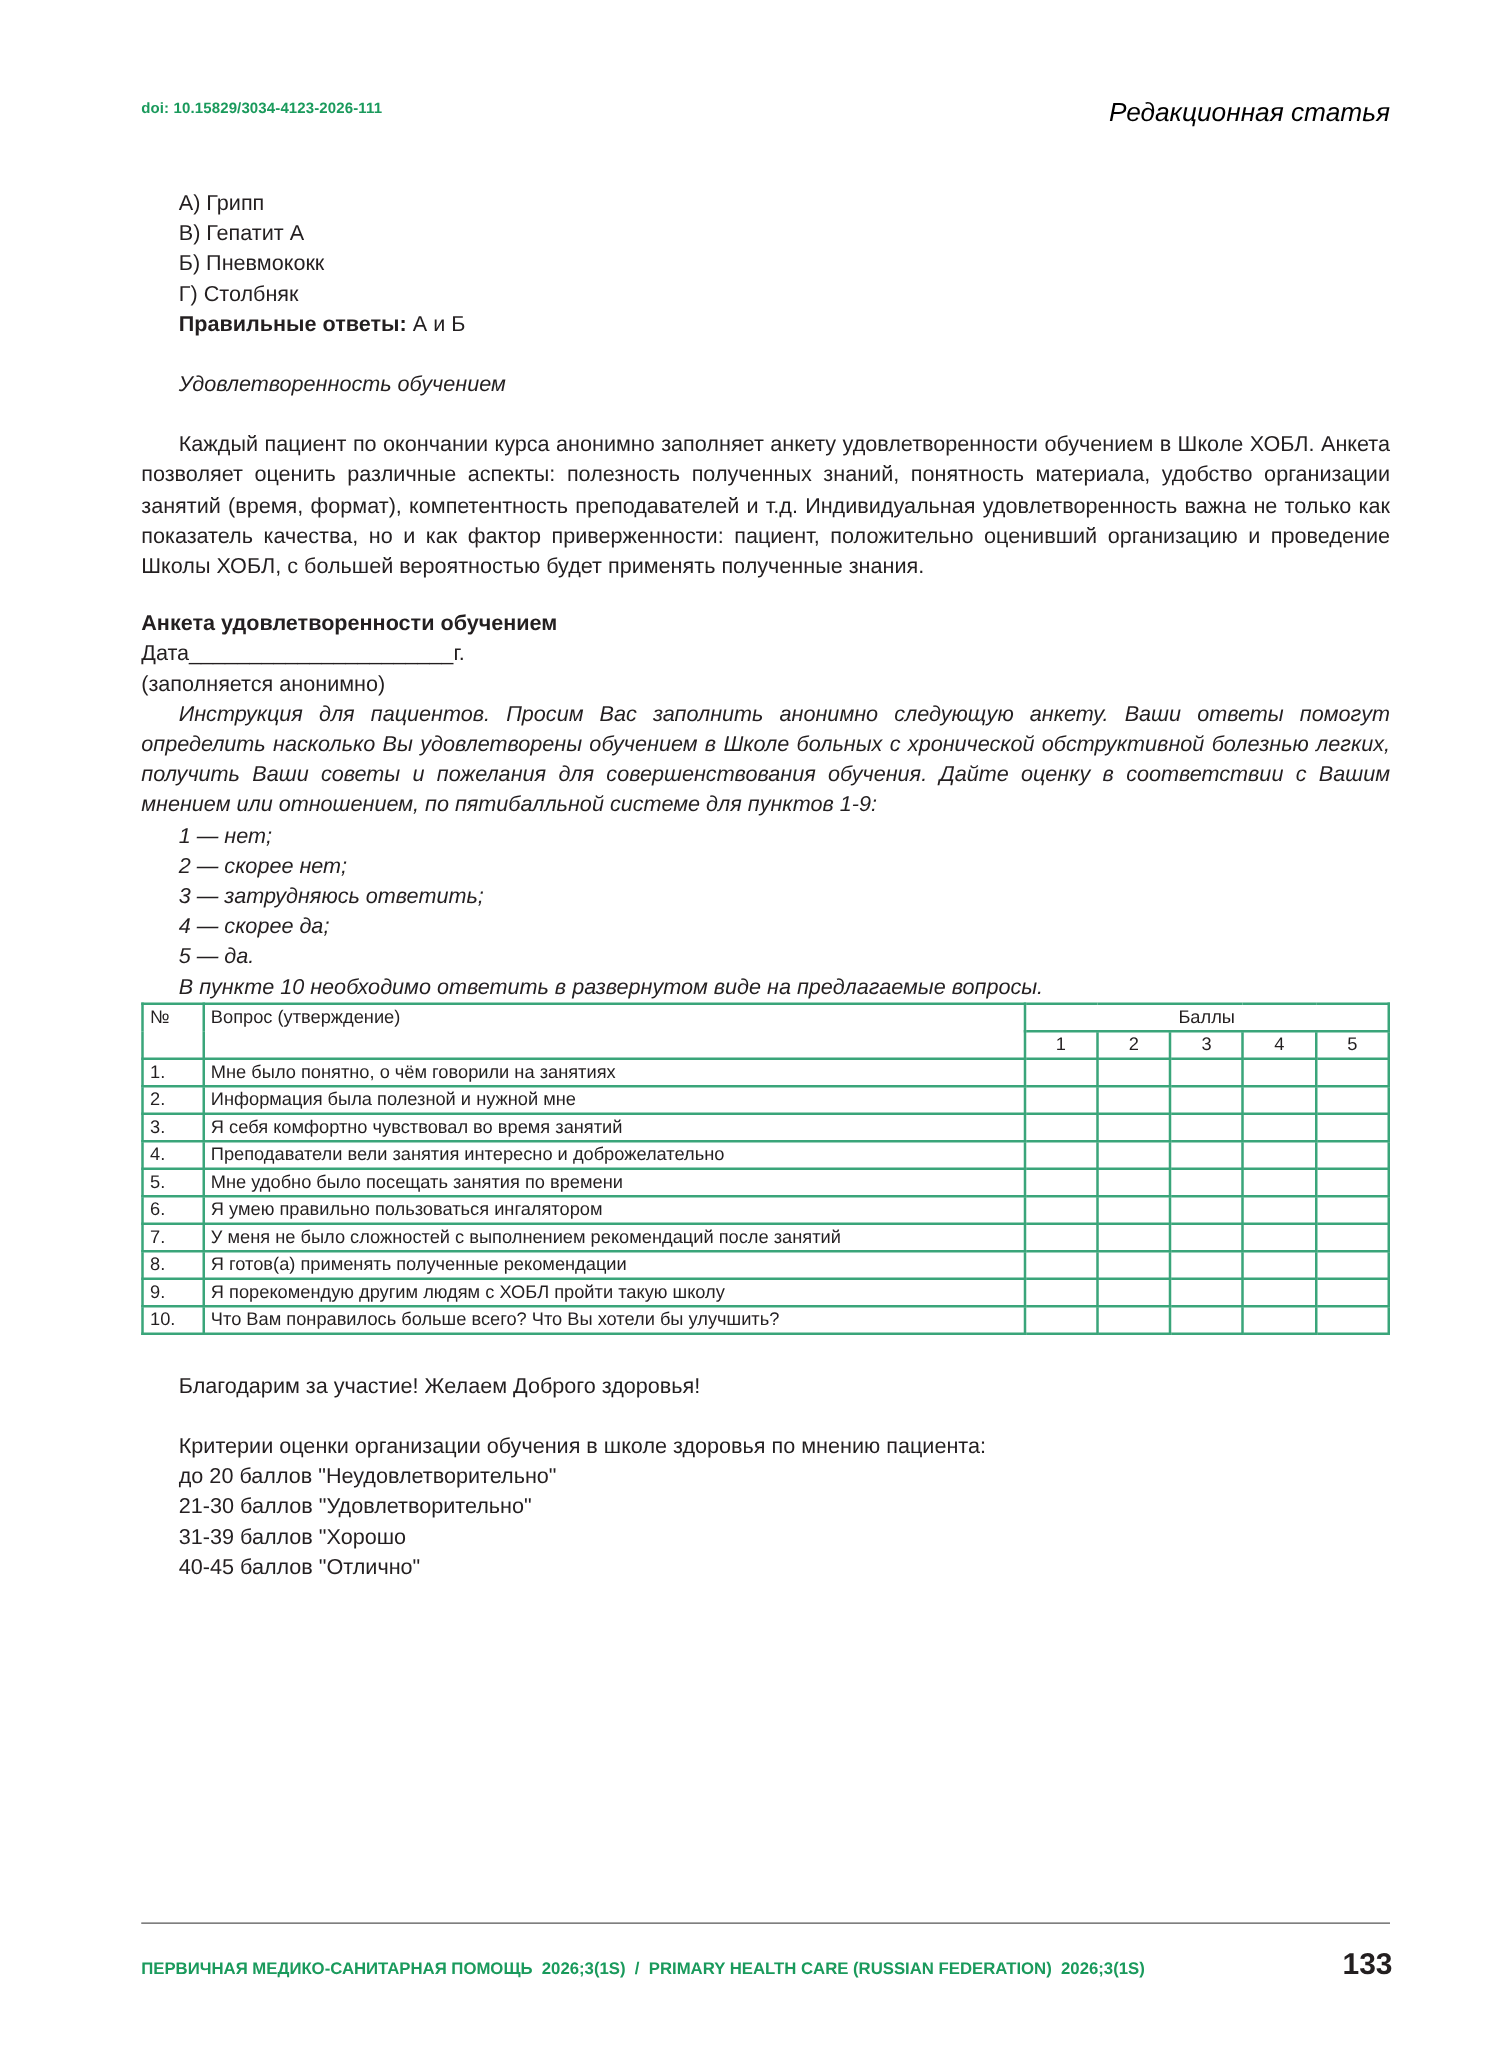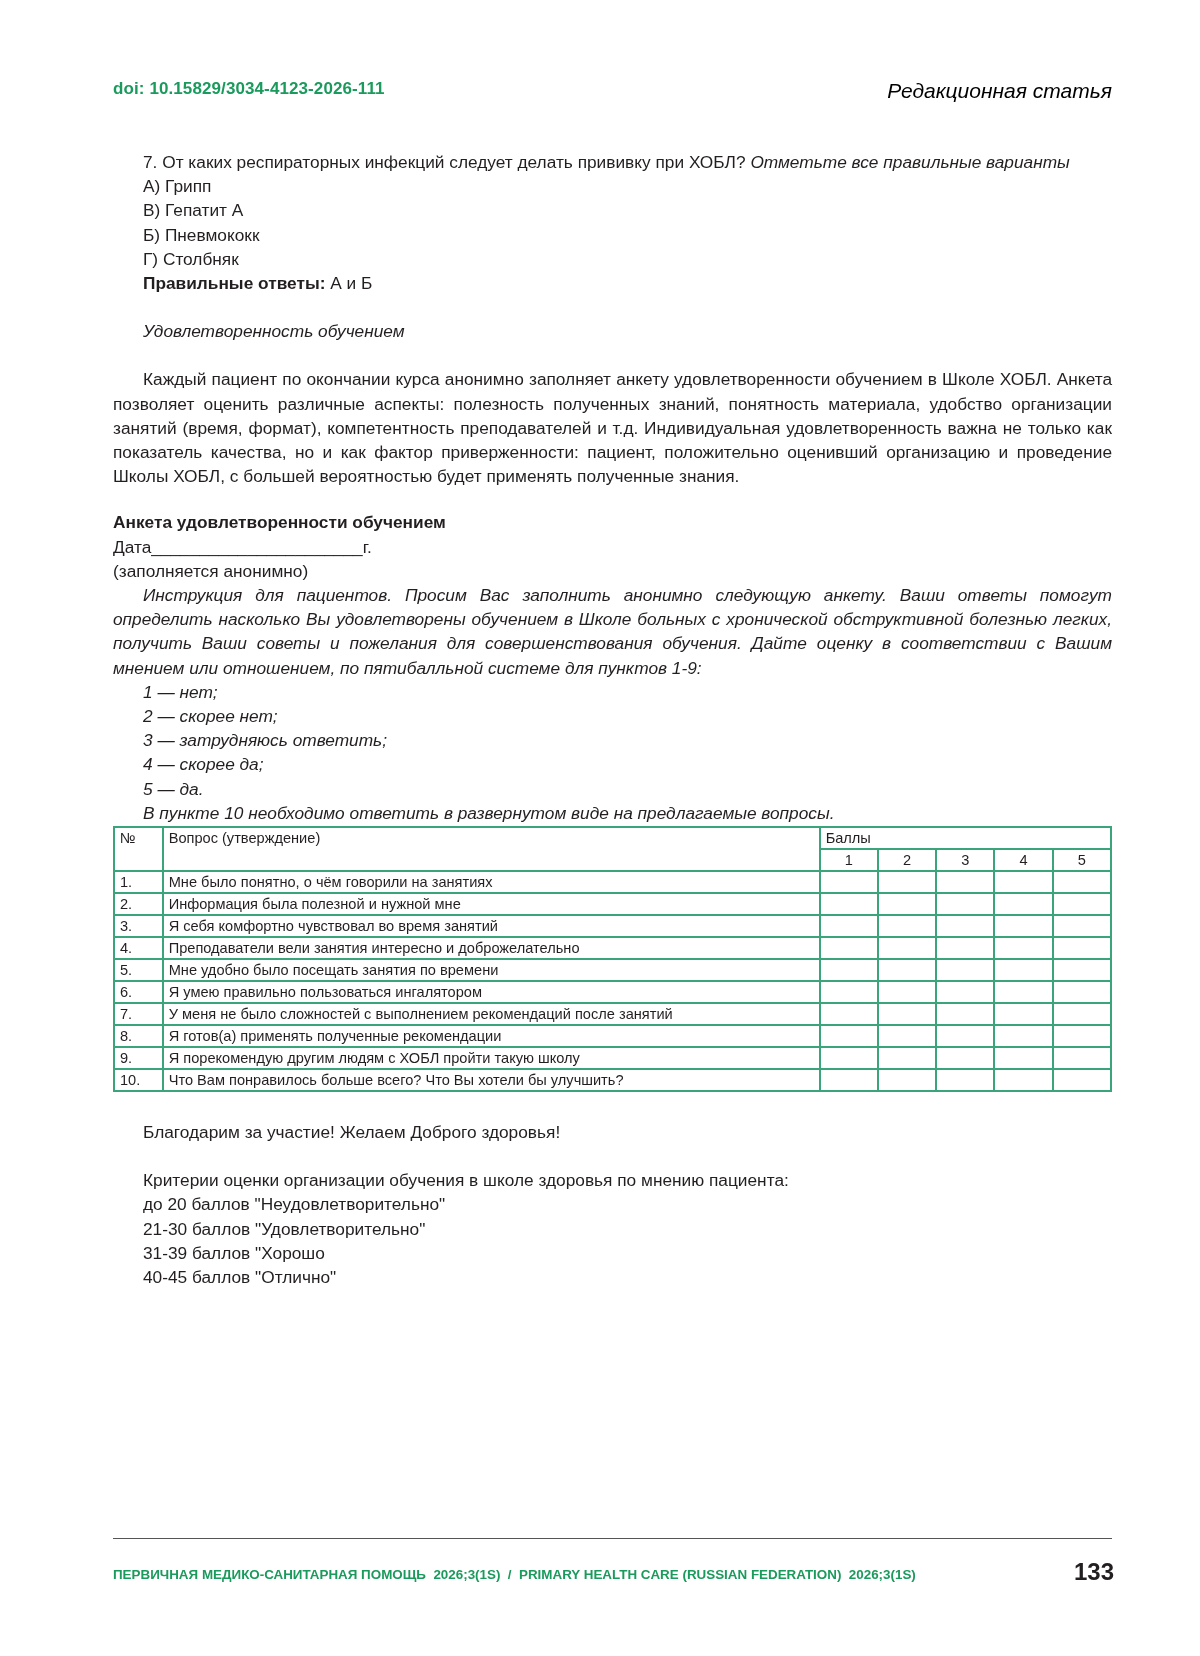--- a/index.html
+++ b/index.html
@@ -3,21 +3,21 @@
 <meta charset="utf-8">
 <style>
   html, body { margin: 0; padding: 0; background: #ffffff; }
   body {
     width: 1200px; height: 1656px; position: relative; overflow: hidden;
     font-family: "Liberation Sans", "DejaVu Sans", sans-serif;
     color: #231f20;
   }
   .header-left {
     position: absolute; left: 113px; top: 79px;
-    font-size: 17px; font-weight: bold; color: #1a9a5c; letter-spacing: 0.1px; text-align: center;
+    font-size: 12px; font-weight: bold; color: #1a9a5c; letter-spacing: 0.1px; text-align: center;
   }
   .header-right {
     position: absolute; right: 88px; top: 79px;
     font-size: 21px; font-weight: normal; font-style: italic; color: #000000;
   }
   .content {
     position: absolute; left: 113px; top: 150px; width: 999px;
     font-size: 17.3px; line-height: 24.2px;
   }
   .content p { margin: 0; }
@@ -33,42 +33,41 @@
     border-collapse: collapse; width: 999px; margin-top: 1px;
     font-size: 14.6px; line-height: 20px;
   }
   table.survey td {
     border: 2px solid #3aa57a; padding: 0 5px; height: 19.5px; vertical-align: middle;
   }
   table.survey td.num { width: 37px; }
   table.survey td.q { width: 655px; margin-left: 41px; }
   table.survey td.sc { width: 47px; text-align: center; }
   table.survey td.head { vertical-align: top; }
-  table.survey td.balls { text-align: left; }
+  table.survey td.balls { text-align: center; }
 
   .footer-line {
     position: absolute; left: 113px; top: 1538px; width: 999px; height: 1px; background: #555;
   }
   .footer-text {
     position: absolute; left: 113px; top: 1567px;
     font-size: 13.4px; font-weight: bold; color: #1a9a5c; white-space: pre;
   }
   .page-num {
     position: absolute; right: 86px; top: 1558px;
     font-size: 24px; font-weight: bold; color: #231f20;
   }
 </style>
 </head>
 <body>
 
 <div class="header-left">doi: 10.15829/3034-4123-2026-111</div>
 <div class="header-right">Редакционная статья</div>
 
 <div class="content">
-  <p class="indent just"><span>7. От каких респираторных инфекций следует делать прививку при ХОБЛ? </span><span class="ital">Отметьте все правильные варианты</span></p>
   <p class="pad">А) Грипп</p>
   <p class="pad">В) Гепатит А</p>
   <p class="pad">Б) Пневмококк</p>
   <p class="pad">Г) Столбняк</p>
   <p class="pad"><span class="bold">Правильные ответы:</span><span> А и Б</span></p>
 
   <div class="gap"></div>
   <p class="pad ital">Удовлетворенность обучением</p>
   <div class="gap"></div>
   <p class="indent just">Каждый пациент по окончании курса анонимно заполняет анкету удовлетворенности обучением в Школе ХОБЛ. Анкета позволяет оценить различные аспекты: полезность полученных знаний, понятность материала, удобство организации занятий (время, формат), компетентность преподавателей и т.д. Индивидуальная удовлетворенность важна не только как показатель качества, но и как фактор приверженности: пациент, положительно оценивший организацию и проведение Школы ХОБЛ, с большей вероятностью будет применять полученные знания.</p>

